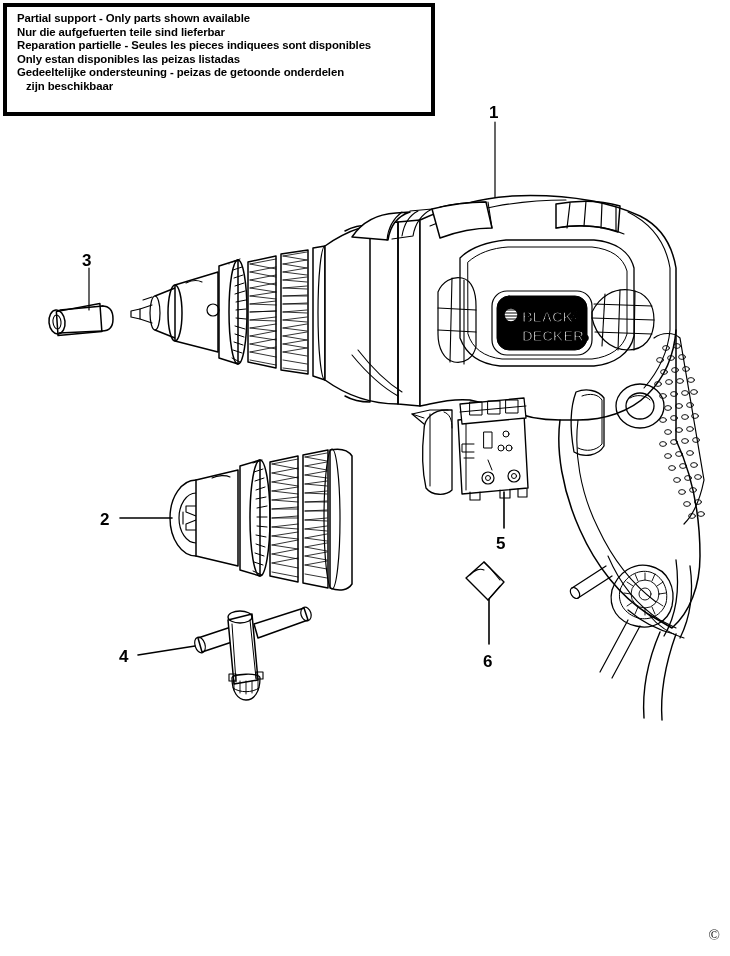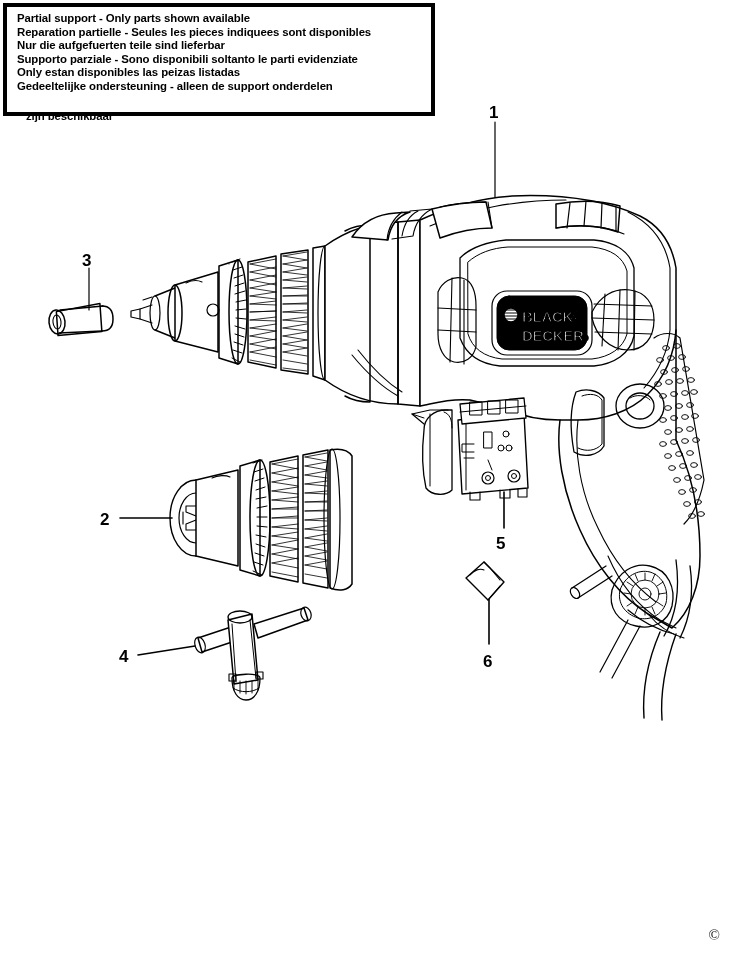--- a/index.html
+++ b/index.html
@@ -32,21 +32,20 @@
     font-family: "Liberation Sans", sans-serif;
     font-size: 11.4px;
     font-weight: bold;
     color: #000000;
     line-height: 13.6px;
     white-space: pre;
     letter-spacing: -0.1px;
   }
   .notice-line.indent {
     padding-left: 9px;
-    margin-top: 16px;
   }
   .callout {
     position: absolute;
     font-family: "Liberation Sans", sans-serif;
     font-size: 17px;
     font-weight: bold;
     color: #000000;
     line-height: 1;
   }
   #copyright {
@@ -77,25 +76,24 @@
     letter-spacing: -0.3px;
   }
 </style>
 </head>
 <body>
 
 <div id="page">
 
   <div id="notice-box">
     <div class="notice-line">Partial support - Only parts shown available</div>
+    <div class="notice-line">Nur die aufgefuerten teile sind lieferbar</div>
     <div class="notice-line">Reparation partielle - Seules les pieces indiquees sont disponibles</div>
-    <div class="notice-line">Nur die aufgefuerten teile sind lieferbar</div>
-    <div class="notice-line">Supporto parziale - Sono disponibili soltanto le parti evidenziate</div>
     <div class="notice-line">Only estan disponibles las peizas listadas</div>
-    <div class="notice-line">Gedeeltelijke ondersteuning - alleen de support onderdelen</div>
+    <div class="notice-line">Gedeeltelijke ondersteuning - peizas de getoonde onderdelen</div>
     <div class="notice-line indent">zijn beschikbaar</div>
   </div>
 
   <svg id="artwork" width="730" height="956" viewBox="0 0 730 956">
     <g fill="none" stroke="#000000" stroke-width="1.5" stroke-linecap="round" stroke-linejoin="round">
 
       <line x1="495" y1="122" x2="495" y2="218" stroke-width="1.2"></line>
       <line x1="120" y1="518" x2="172" y2="518" stroke-width="1.6"></line>
       <line x1="89" y1="268" x2="89" y2="310" stroke-width="1.2"></line>
       <line x1="138" y1="655" x2="195" y2="646" stroke-width="1.6"></line>

